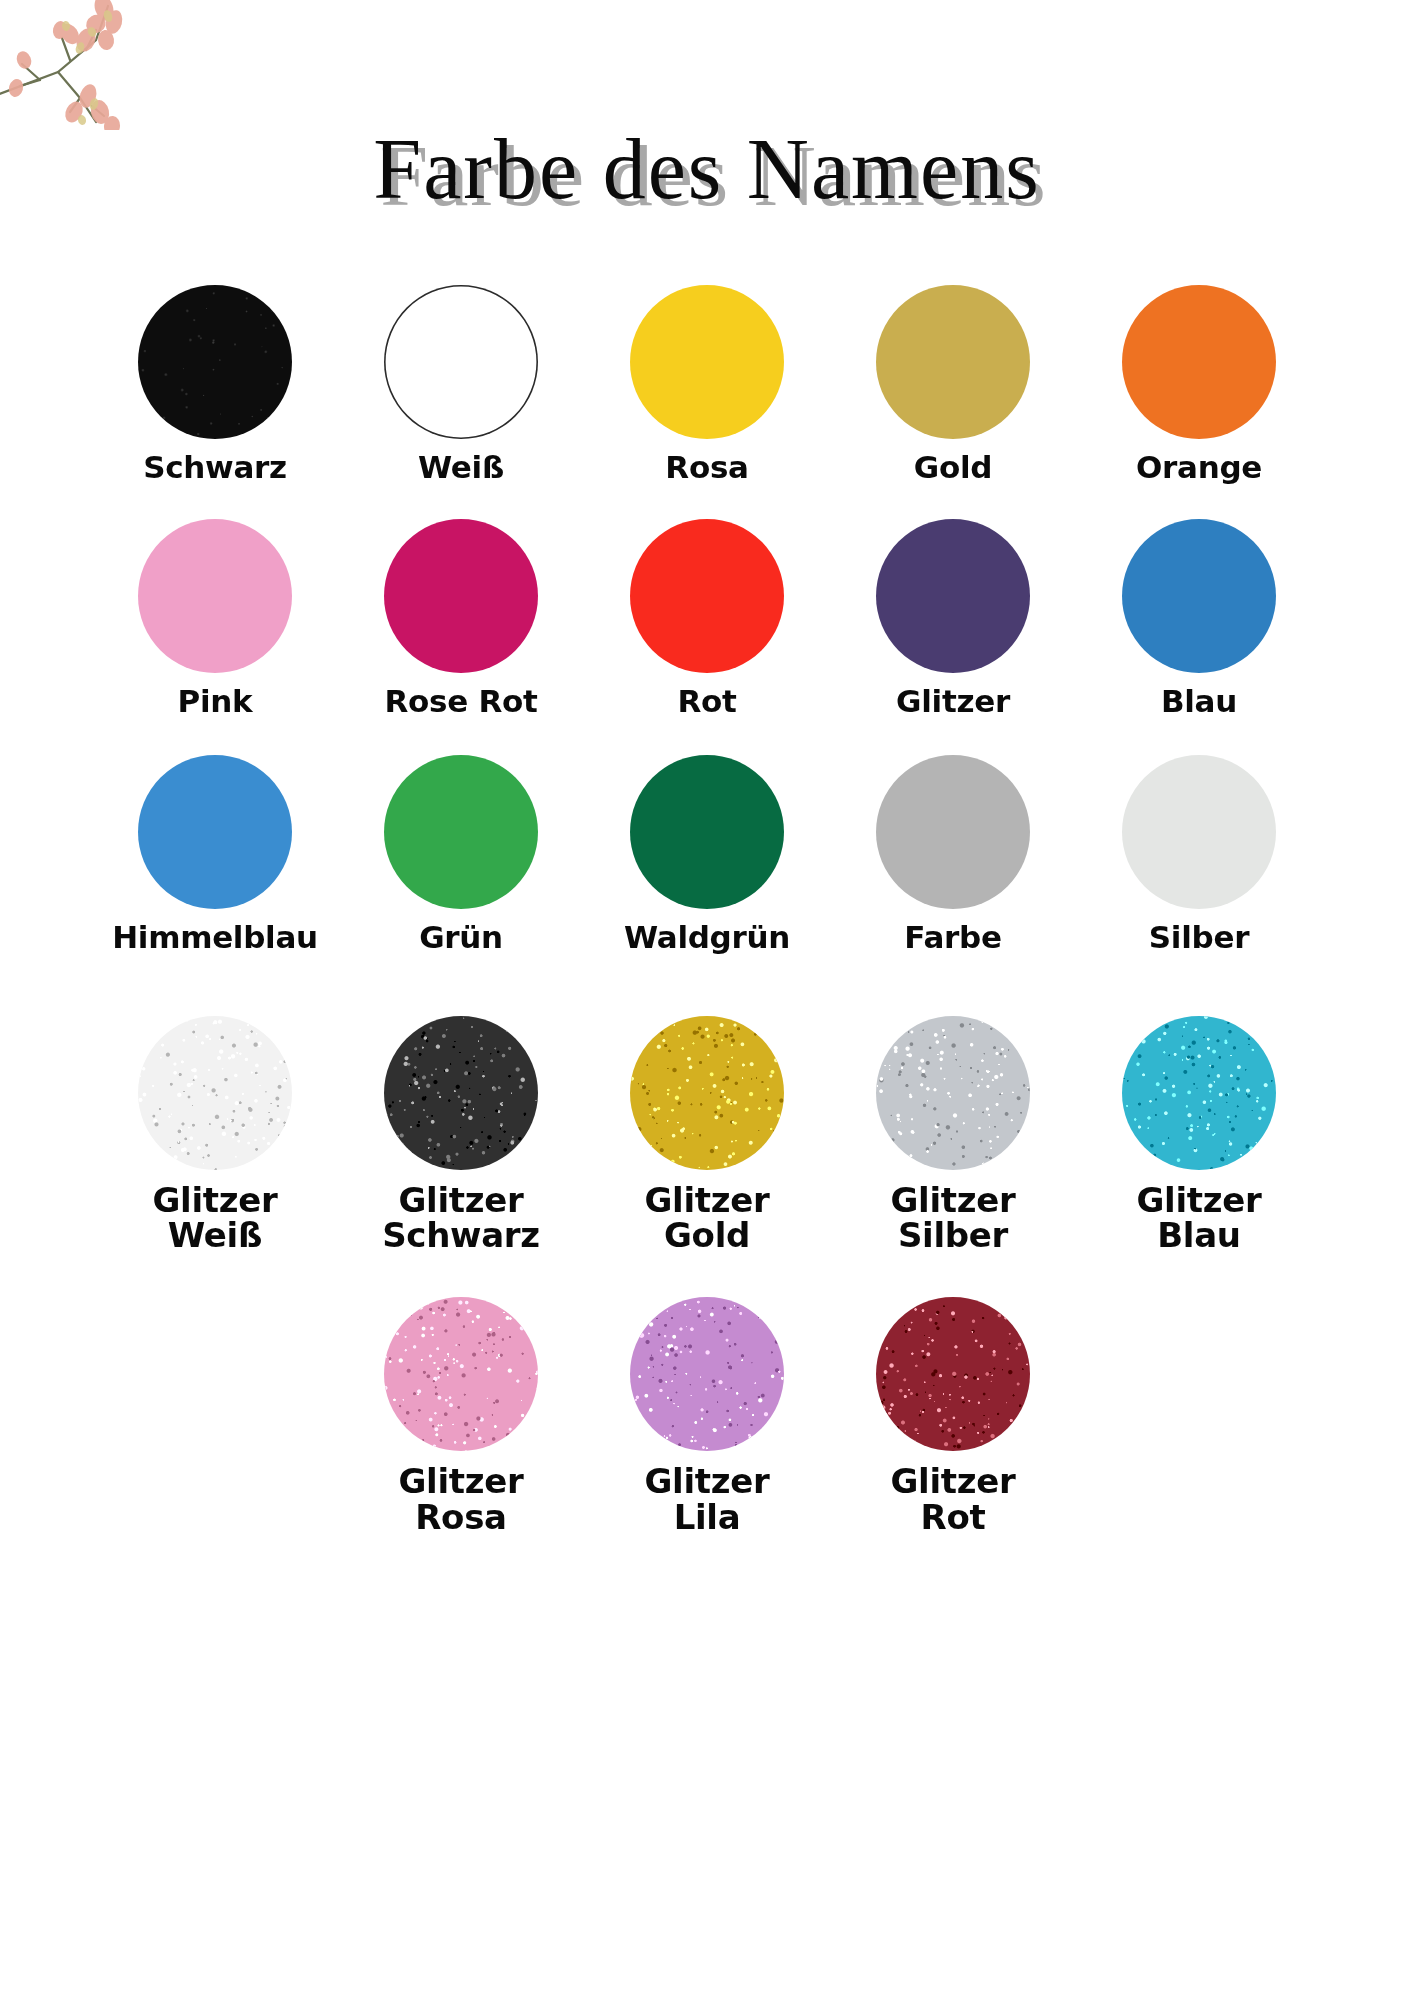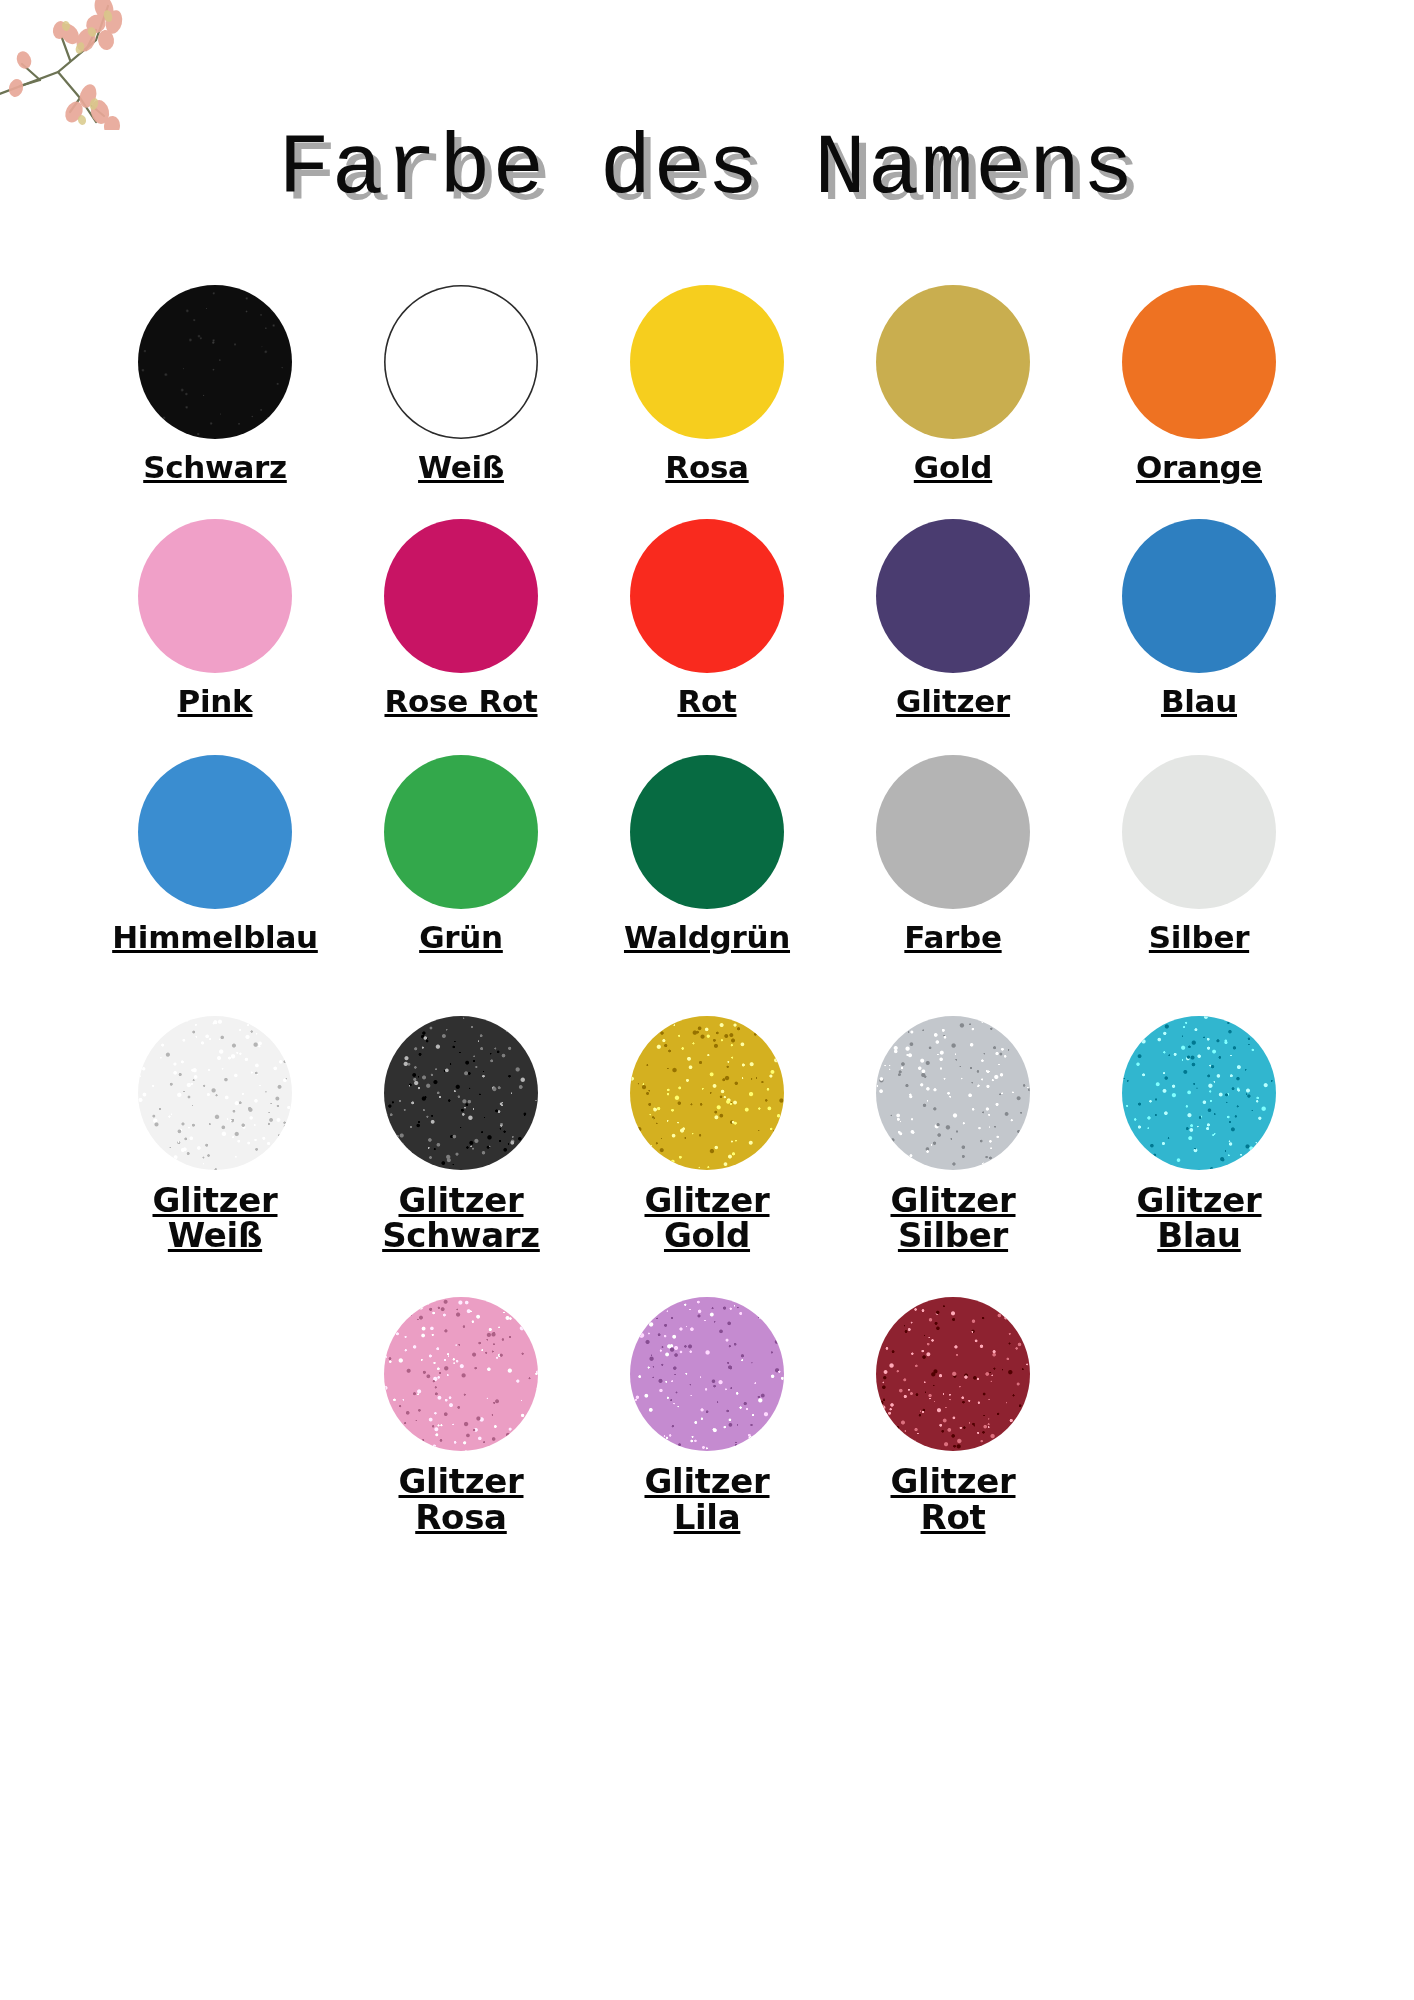--- a/index.html
+++ b/index.html
@@ -26,21 +26,21 @@
     pointer-events: none;
   }
 
   
   #page-title {
     position: absolute;
     left: 0;
     right: 0;
     top: 68px;
     text-align: center;
-    font-family: Liberation Mono, monospace;
+    font-family: Liberation Serif, serif;
     font-size: 86px;
     font-weight: 400;
     letter-spacing: 2px;
     color: #0b0b0b;
     text-shadow: 7px 7px 0 #a8a8a8;
     white-space: nowrap;
     line-height: 1;
   }
 
   
@@ -48,21 +48,20 @@
     position: absolute;
     left: 92px;
     top: 285px;
     width: 1230px;
   }
   .swatch-row {
     display: flex;
     justify-content: flex-start;
     align-items: center;
     margin-bottom: 12px;
-    text-decoration: underline;
   }
   .swatch-row.centered {
     justify-content: center;
   }
   .swatch-cell {
     width: 246px;
     display: flex;
     flex-direction: column;
     align-items: center;
   }

